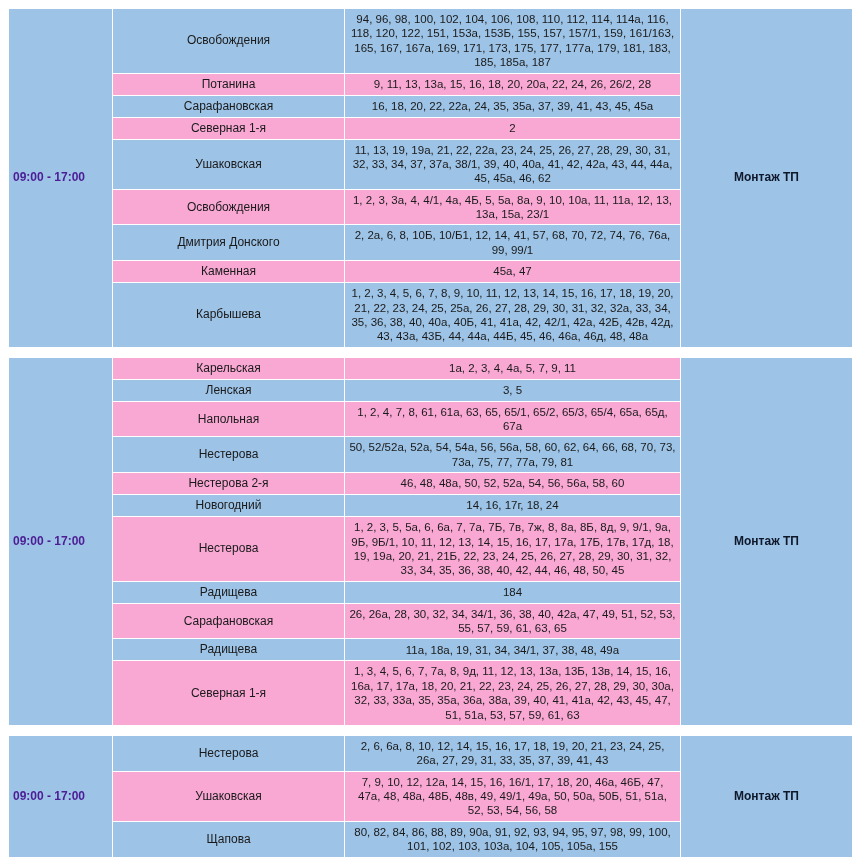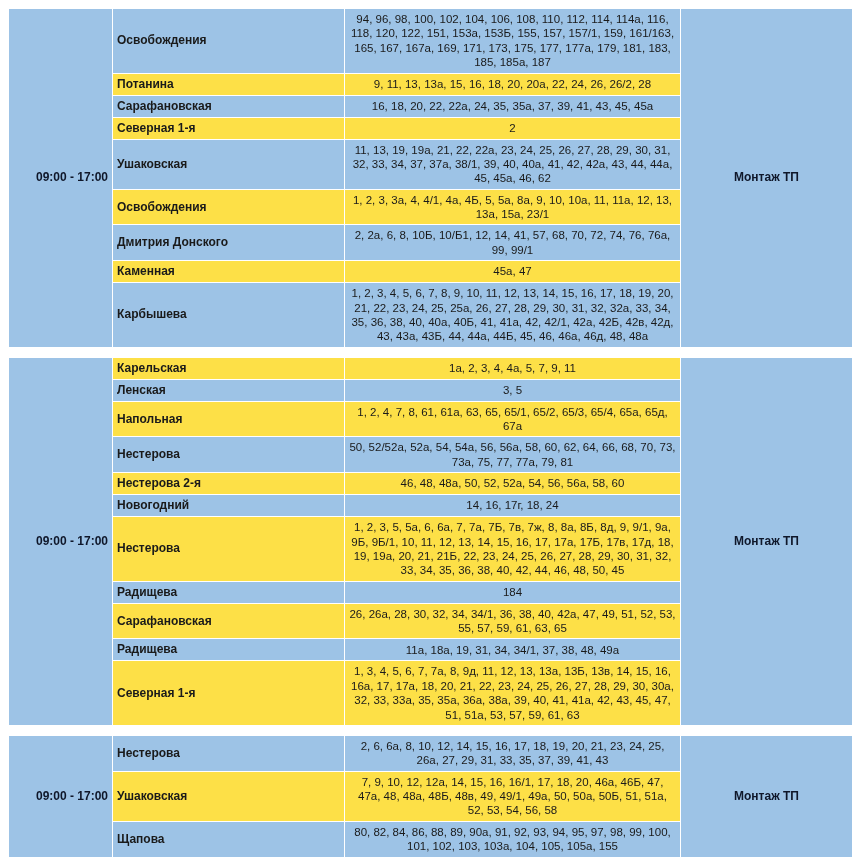--- a/index.html
+++ b/index.html
@@ -30,48 +30,49 @@
     vertical-align: middle;
     padding: 3px 4px;
     line-height: 1.25;
   }
   col.c-time  { width: 104px; }
   col.c-street{ width: 232px; }
   col.c-houses{ width: 336px; }
   col.c-work  { width: 172px; }
 
   .cell-time {
-    text-align: right;
+    text-align: left;
     font-weight: bold;
     background: #9dc3e6;
-    color: #0f172a;
+    color: #4c1d95;
     font-size: 12px;
   }
   .cell-work {
     text-align: center;
     font-weight: bold;
     background: #9dc3e6;
     color: #0f172a;
     font-size: 12px;
   }
   .cell-street {
-    font-weight: bold;
+    text-align: center;
+    font-weight: normal;
     font-size: 12px;
   }
   .cell-houses {
     text-align: center;
     font-size: 11.5px;
   }
   .row-blue .cell-street,
   .row-blue .cell-houses {
     background: #9dc3e6;
   }
   .row-white .cell-street,
   .row-white .cell-houses {
-    background: #fde047;
+    background: #f9a8d4;
   }
   .group-gap td {
     background: #ffffff;
     border-left: none;
     border-right: none;
     height: 3px;
     padding: 0;
   }
 </style>
 </head>

